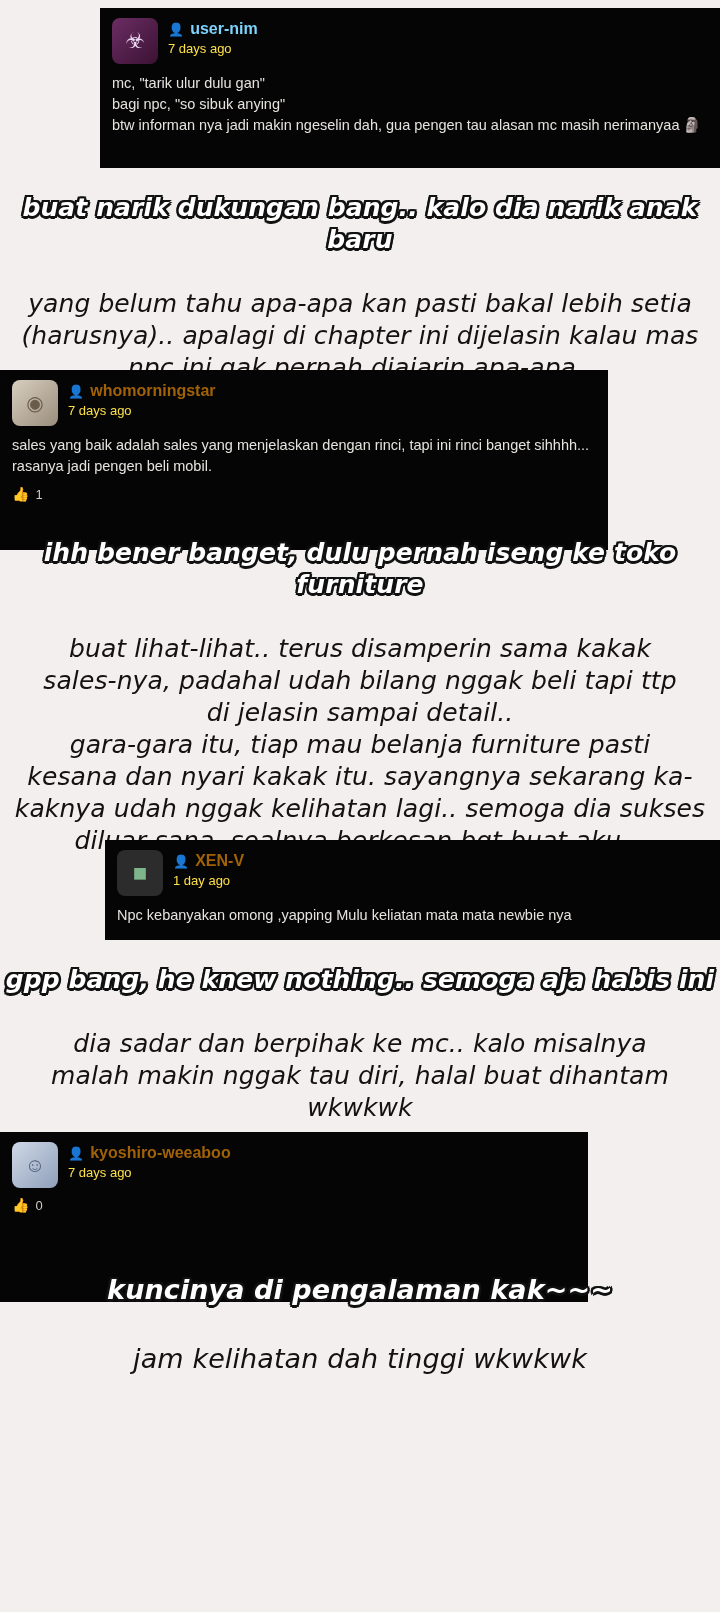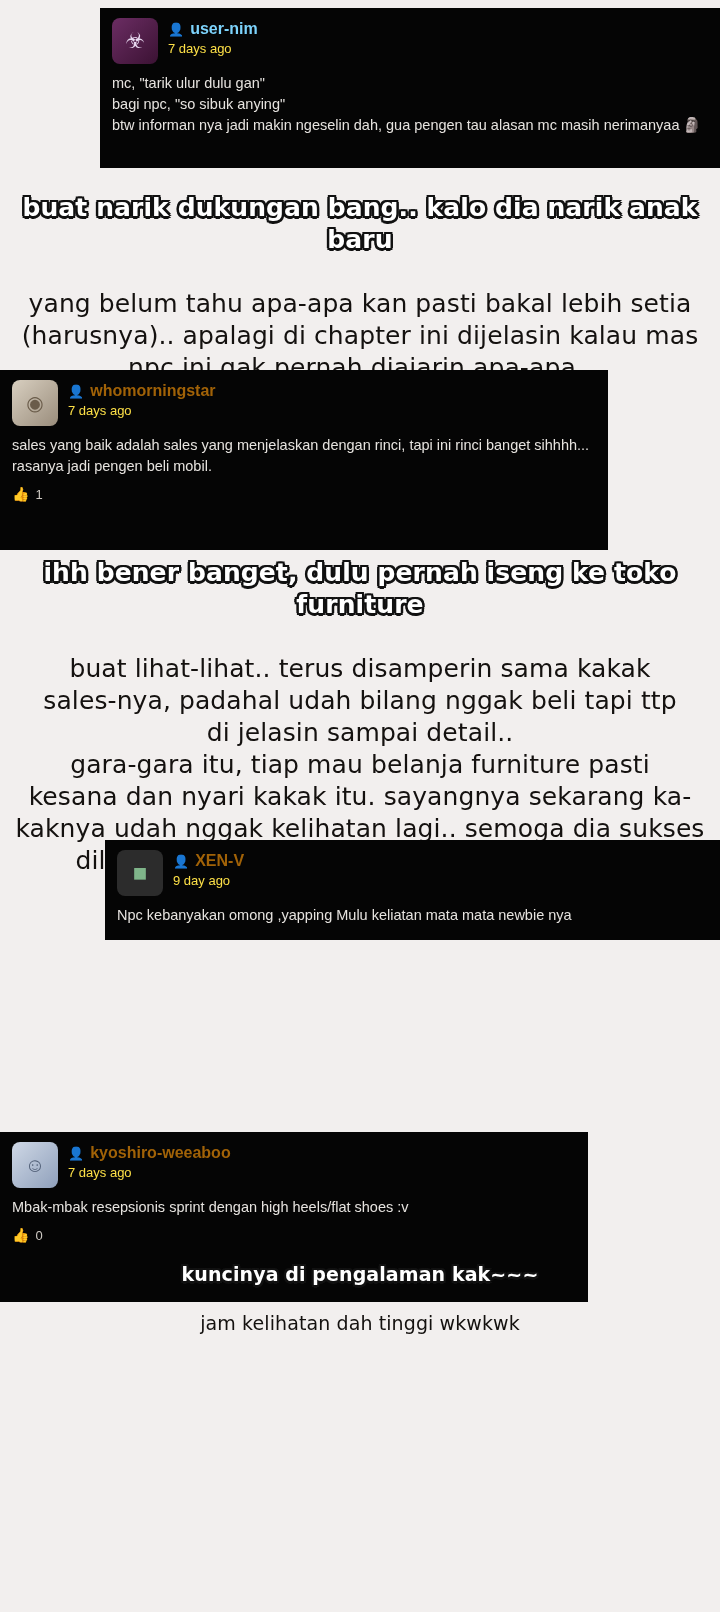--- a/index.html
+++ b/index.html
@@ -93,20 +93,21 @@
   .hand {
     position: absolute;
     width: 100%;
     text-align: center;
     font-family: "DejaVu Sans", sans-serif;
     font-size: 25px;
     line-height: 1.28;
     color: #14110f;
     letter-spacing: .1px;
     white-space: pre-line;
+    font-style: italic;
   }
   .hand .ol {
     color: #ffffff;
     font-weight: bold;
     text-shadow:
       -2px -2px 0 #111, 2px -2px 0 #111, -2px 2px 0 #111, 2px 2px 0 #111,
       0 -2.5px 0 #111, 0 2.5px 0 #111, -2.5px 0 0 #111, 2.5px 0 0 #111;
   }
 </style>
 </head>
@@ -152,66 +153,71 @@
         <div class="c-time">7 days ago</div>
       </div>
     </div>
     <div class="c-body">sales yang baik adalah sales yang menjelaskan dengan rinci, tapi ini rinci banget sihhhh... rasanya jadi pengen beli mobil.</div>
     <div class="c-actions">
       <span class="thumb">👍</span>
       <span>1</span>
     </div>
   </div>
 
-  <div class="hand" style="top:525px;">
+  <div class="hand" style="top:505px;">
     <span class="ol">ihh bener banget, dulu pernah iseng ke toko furniture</span><br>
     <span>buat lihat-lihat.. terus disamperin sama kakak
 sales-nya, padahal udah bilang nggak beli tapi ttp
 di jelasin sampai detail..
 gara-gara itu, tiap mau belanja furniture pasti
 kesana dan nyari kakak itu. sayangnya sekarang ka-
 kaknya udah nggak kelihatan lagi.. semoga dia sukses
 diluar sana, soalnya berkesan bgt buat aku...</span>
   </div>
 
   <div class="comment-card" style="left:105px; top:840px; width:615px; height:100px;">
     <div class="c-head">
       <div class="avatar av-green">
         <div class="glyph">■</div>
       </div>
       <div class="c-meta">
         <div class="c-namerow">
           <span class="badge-icon">👤</span>
           <span class="c-name">XEN-V</span>
         </div>
-        <div class="c-time">9 day ago</div>
+        <div class="c-time">1 day ago</div>
       </div>
     </div>
     <div class="c-body">Npc kebanyakan omong ,yapping Mulu keliatan mata mata newbie nya</div>
   </div>
 
+  <div class="hand" style="top:932px;">
+    <span class="ol">gpp bang, he knew nothing.. semoga aja habis ini</span><br>
+    <span>dia sadar dan berpihak ke mc.. kalo misalnya
+malah makin nggak tau diri, halal buat dihantam
+wkwkwk</span>
+  </div>
 
   <div class="comment-card" style="left:0px; top:1132px; width:588px; height:170px;">
     <div class="c-head">
       <div class="avatar av-blue">
         <div class="glyph">☺</div>
       </div>
       <div class="c-meta">
         <div class="c-namerow">
           <span class="badge-icon">👤</span>
           <span class="c-name">kyoshiro-weeaboo</span>
         </div>
         <div class="c-time">7 days ago</div>
       </div>
     </div>
-    <div class="c-body">Mbak-mbak resepsionis sprint dengan high heels/flat shoes :v</div>
     <div class="c-actions">
       <span class="thumb">👍</span>
       <span>0</span>
     </div>
   </div>
 
-  <div class="hand" style="top:1238px; font-size:19px;text-align:center;">
+  <div class="hand" style="top:1238px; font-size:27px;text-align:center;">
     <span class="ol">kuncinya di pengalaman kak~~~</span><br>
     <span>jam kelihatan dah tinggi wkwkwk</span>
   </div>
 
 </div>
 
 </body></html>

